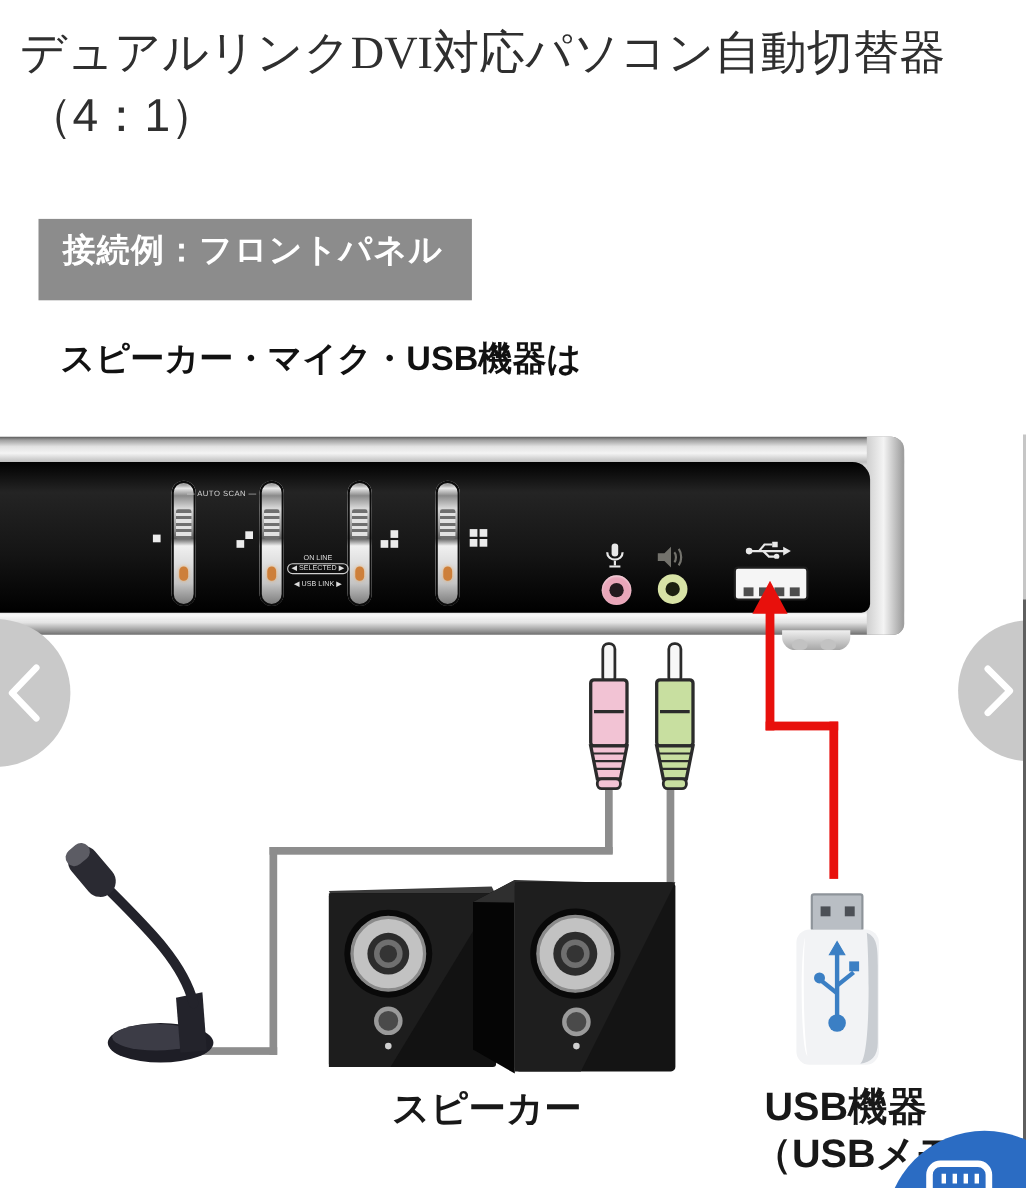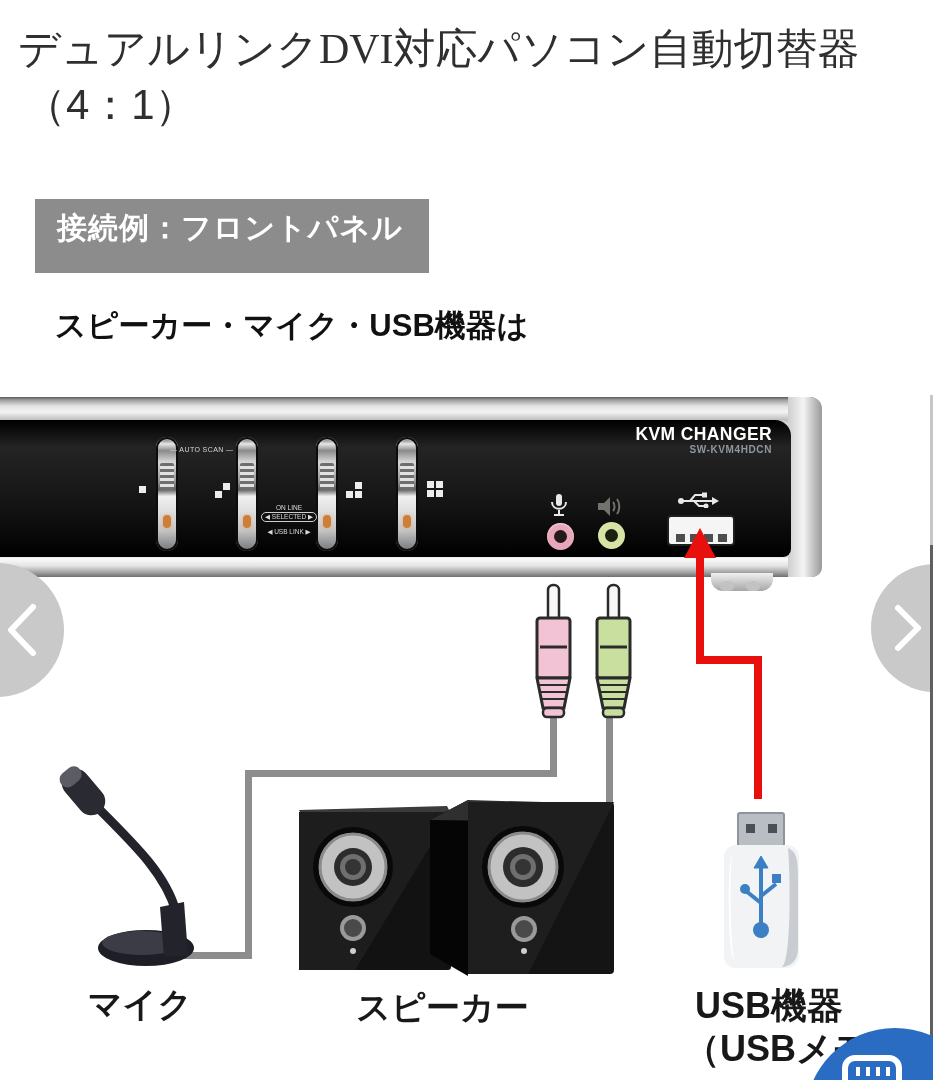--- a/index.html
+++ b/index.html
@@ -143,24 +143,20 @@
   <div class="abs z2 sq" style="left:427px;top:490px"></div>
   <div class="abs z2 sq" style="left:436px;top:490px"></div>
 
   <div class="abs z2 panel-tinytext" id="auto-scan">— AUTO SCAN —</div>
   <div class="abs z2" id="online-block">
     <div class="row">ON LINE</div>
     <div class="row"><span class="oval">◀ SELECTED ▶</span></div>
     <div class="row" style="margin-top:5px">◀ USB LINK ▶</div>
   </div>
 
-  <div class="abs z2" id="brand-block">
-    <div id="brand">KVM CHANGER</div>
-    <div id="model">SW-KVM4HDCN</div>
-  </div>
 
   <svg class="abs z2" style="left:549px;top:493px" width="20" height="25" viewBox="0 0 20 25">
     <rect x="7" y="1" width="6" height="12" rx="3" fill="#e8e8e8"></rect>
     <path d="M3 9 C3 18 17 18 17 9" fill="none" stroke="#e8e8e8" stroke-width="2"></path>
     <line x1="10" y1="17" x2="10" y2="21" stroke="#e8e8e8" stroke-width="2"></line>
     <line x1="5" y1="22" x2="15" y2="22" stroke="#e8e8e8" stroke-width="2"></line>
   </svg>
   <svg class="abs z2" style="left:596px;top:496px" width="27" height="21" viewBox="0 0 27 21">
     <polygon points="2,7 8,7 14,1 14,20 8,14 2,14" fill="#73726c"></polygon>
     <path d="M17 6 C19 8 19 13 17 15" fill="none" stroke="#73726c" stroke-width="2"></path>
@@ -271,21 +267,20 @@
       <line x1="43" y1="58" x2="43" y2="118" stroke-width="4"></line>
       <polygon points="43,48 36,60 50,60"></polygon>
       <circle cx="43" cy="122" r="8" stroke="none"></circle>
       <path d="M43 95 L28 83" stroke-width="4" fill="none"></path>
       <circle cx="27" cy="81" r="5" stroke="none"></circle>
       <path d="M43 88 L58 76" stroke-width="4" fill="none"></path>
       <rect x="54" y="66" width="9" height="9" stroke="none"></rect>
     </g>
   </svg>
 
-  <div class="abs z5 caption" id="cap-mic">マイク</div>
   <div class="abs z5 caption" id="cap-spk">スピーカー</div>
   <div class="abs z5 caption" id="cap-usb1">USB機器</div>
   <div class="abs z5 caption" id="cap-usb2">（USBメモ</div>
 
   <button class="abs z8 nav-btn" id="nav-prev">
     <svg width="134" height="134" viewBox="0 0 134 134">
       <polyline points="103,44 81,67 103,90" fill="none" stroke="#fff" stroke-width="6" stroke-linecap="round" stroke-linejoin="round"></polyline>
     </svg>
   </button>
   <button class="abs z8 nav-btn" id="nav-next">

